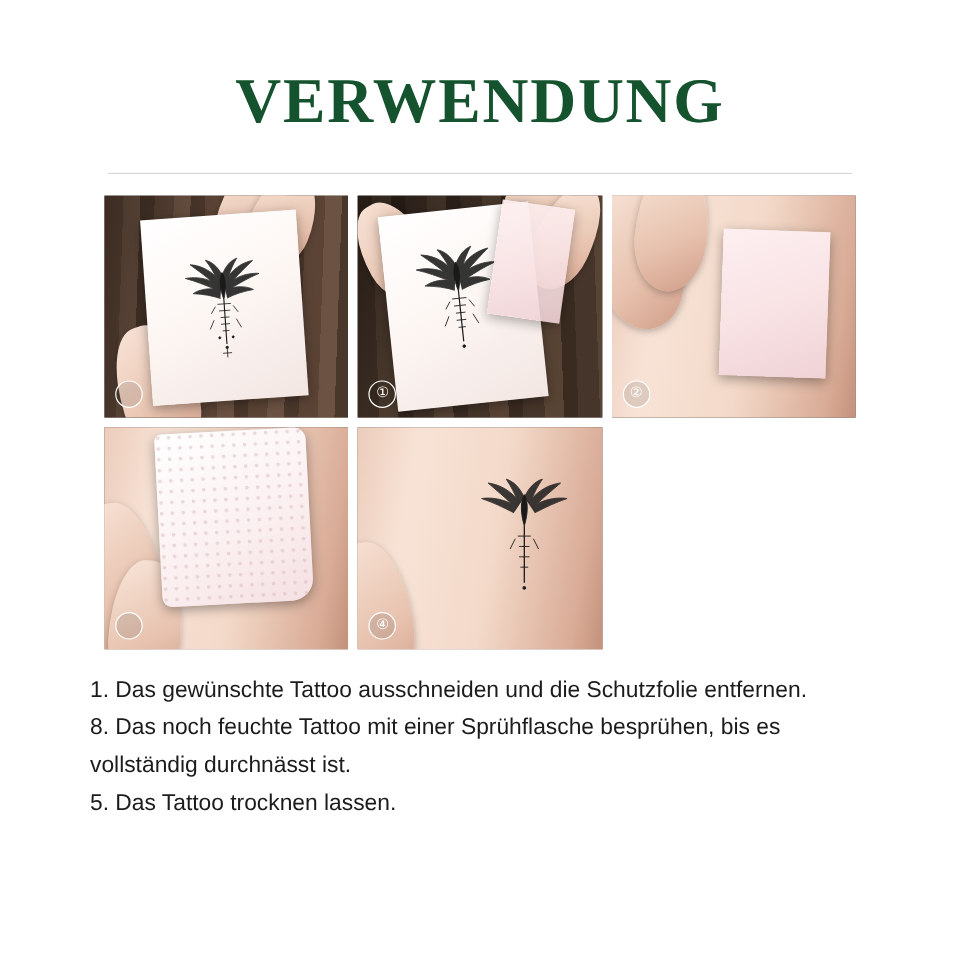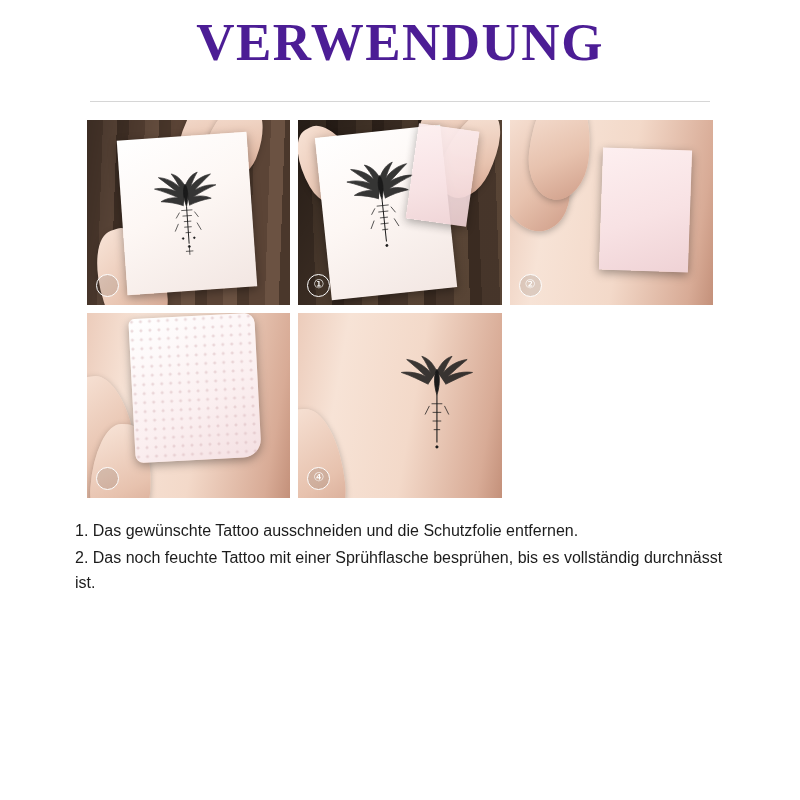--- a/index.html
+++ b/index.html
@@ -19,22 +19,23 @@
     height: 800px;
     background: #ffffff;
     box-sizing: border-box;
   }
   .title {
     text-align: center;
     font-family: "Liberation Serif", serif;
     font-weight: bold;
     font-size: 53px;
     letter-spacing: 1.5px;
-    color: #4c1d95;
-    margin: 15px;
+    color: #14532d;
+    margin: 0;
+    padding-top: 58px;
     line-height: 1.05;
   }
   .divider {
     width: 620px;
     height: 1px;
     background: #d6d6d6;
     margin: 30px auto 0 auto;
   }
   .grid {
     width: 626px;
@@ -127,21 +128,21 @@
   .ink {
     fill: #1a1a1a;
     stroke: #1a1a1a;
   }
 
   
   .steps {
     width: 650px;
     margin: 20px auto 0 auto;
     color: #1c1c1c;
-    font-size: 16px;
+    font-size: 19px;
     line-height: 1.62;
     font-family: "Liberation Sans", sans-serif;
   }
   .steps p {
     margin: 0 0 1px 0;
   }
 </style>
 </head>
 <body>
 
@@ -231,16 +232,17 @@
         </g>
       </svg>
       <div class="paper" style="left:8%;top:-28%;width:70%;height:46%;transform:rotate(-16deg);opacity:0.0;"></div>
       <span class="badge">④</span>
     </div>
 
   </div>
 
   <div class="steps">
     <p>1. Das gewünschte Tattoo ausschneiden und die Schutzfolie entfernen.</p>
-    <p>2. Das noch feuchte Tattoo mit einer Sprühflasche besprühen, bis es vollständig durchnässt ist.</p>
+    <p>8. Das noch feuchte Tattoo mit einer Sprühflasche besprühen, bis es vollständig durchnässt ist.</p>
+    <p>5. Das Tattoo trocknen lassen.</p>
   </div>
 
 </div>
 
 </body></html>

